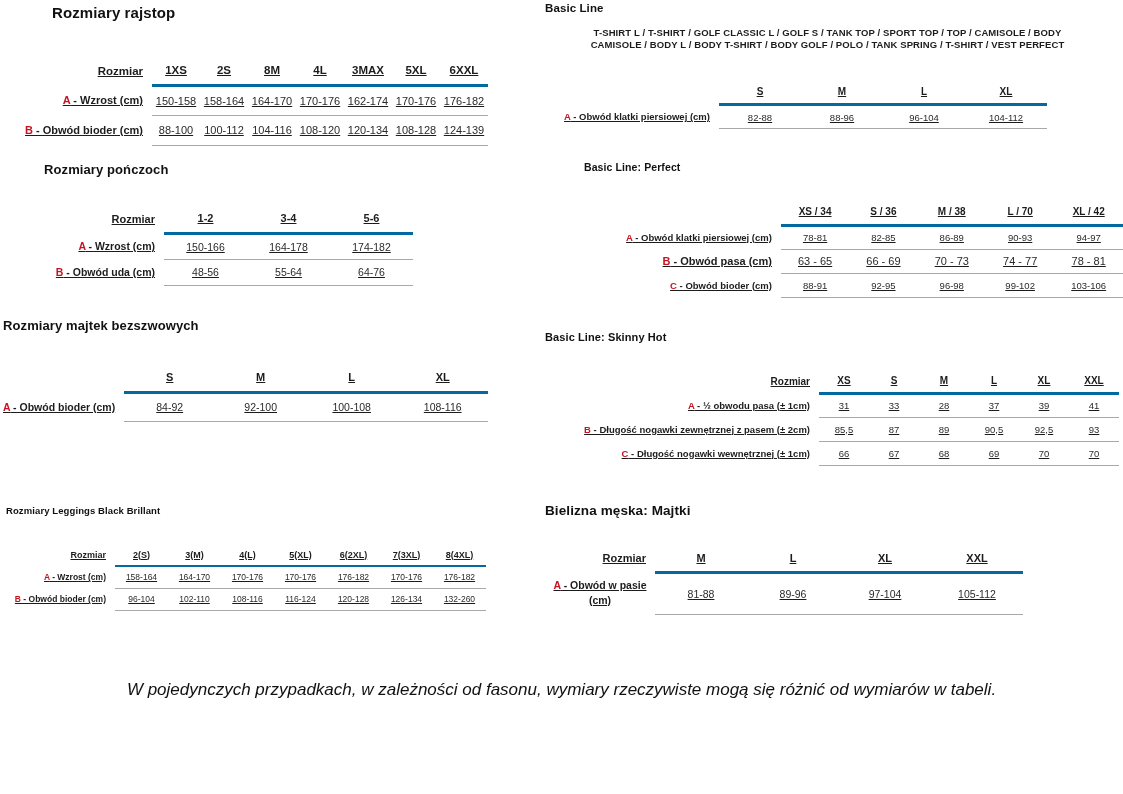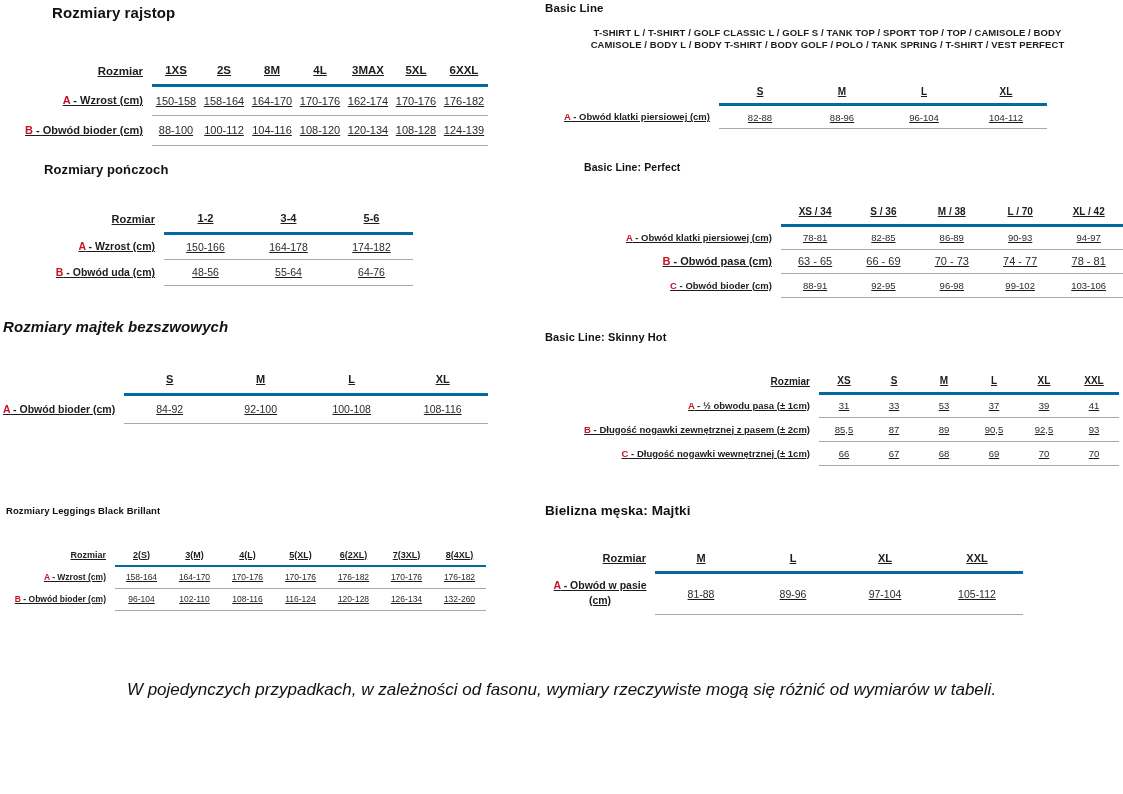--- a/index.html
+++ b/index.html
@@ -31,21 +31,21 @@
   #sec-ponczochy { left:24px; top:162px; }
   #sec-ponczochy h2 { font-size:13px;padding-left:20px; }
   #sec-ponczochy table { margin-top:28px; font-size:10.5px; }
   #sec-ponczochy .label { width:131px; }
   #sec-ponczochy .data  { width:83px; }
   #sec-ponczochy thead tr { height:28px; font-size:11px; }
   #sec-ponczochy tbody tr { height:26px; }
 
   
   #sec-majtki { left:3px; top:318px; }
-  #sec-majtki h2 { font-size:15px;font-style:italic; }
+  #sec-majtki h2 { font-size:13px; }
   #sec-majtki table { margin-top:31px; font-size:10.5px; }
   #sec-majtki .label { width:112px; }
   #sec-majtki .data  { width:91px; }
   #sec-majtki thead tr { height:28px; font-size:11px; }
   #sec-majtki tbody tr { height:29px; }
 
   
   #sec-leggings { left:6px; top:505px; }
   #sec-leggings h2 { font-size:9.5px; }
   #sec-leggings table { margin-top:28px; font-size:8.5px; }
@@ -320,21 +320,21 @@
             <th class="data">L</th>
             <th class="data">XL</th>
             <th class="data">XXL</th>
           </tr>
         </thead>
         <tbody>
           <tr>
             <td class="label"><span class="red" style="color: rgb(196, 20, 34);">A</span> - ½ obwodu pasa (± 1cm)</td>
             <td class="data">31</td>
             <td class="data">33</td>
-            <td class="data">53</td>
+            <td class="data">28</td>
             <td class="data">37</td>
             <td class="data">39</td>
             <td class="data">41</td>
           </tr>
           <tr>
             <td class="label"><span class="red" style="color: rgb(196, 20, 34);">B</span> - Długość nogawki zewnętrznej z pasem (± 2cm)</td>
             <td class="data">85,5</td>
             <td class="data">87</td>
             <td class="data">89</td>
             <td class="data">90,5</td>

